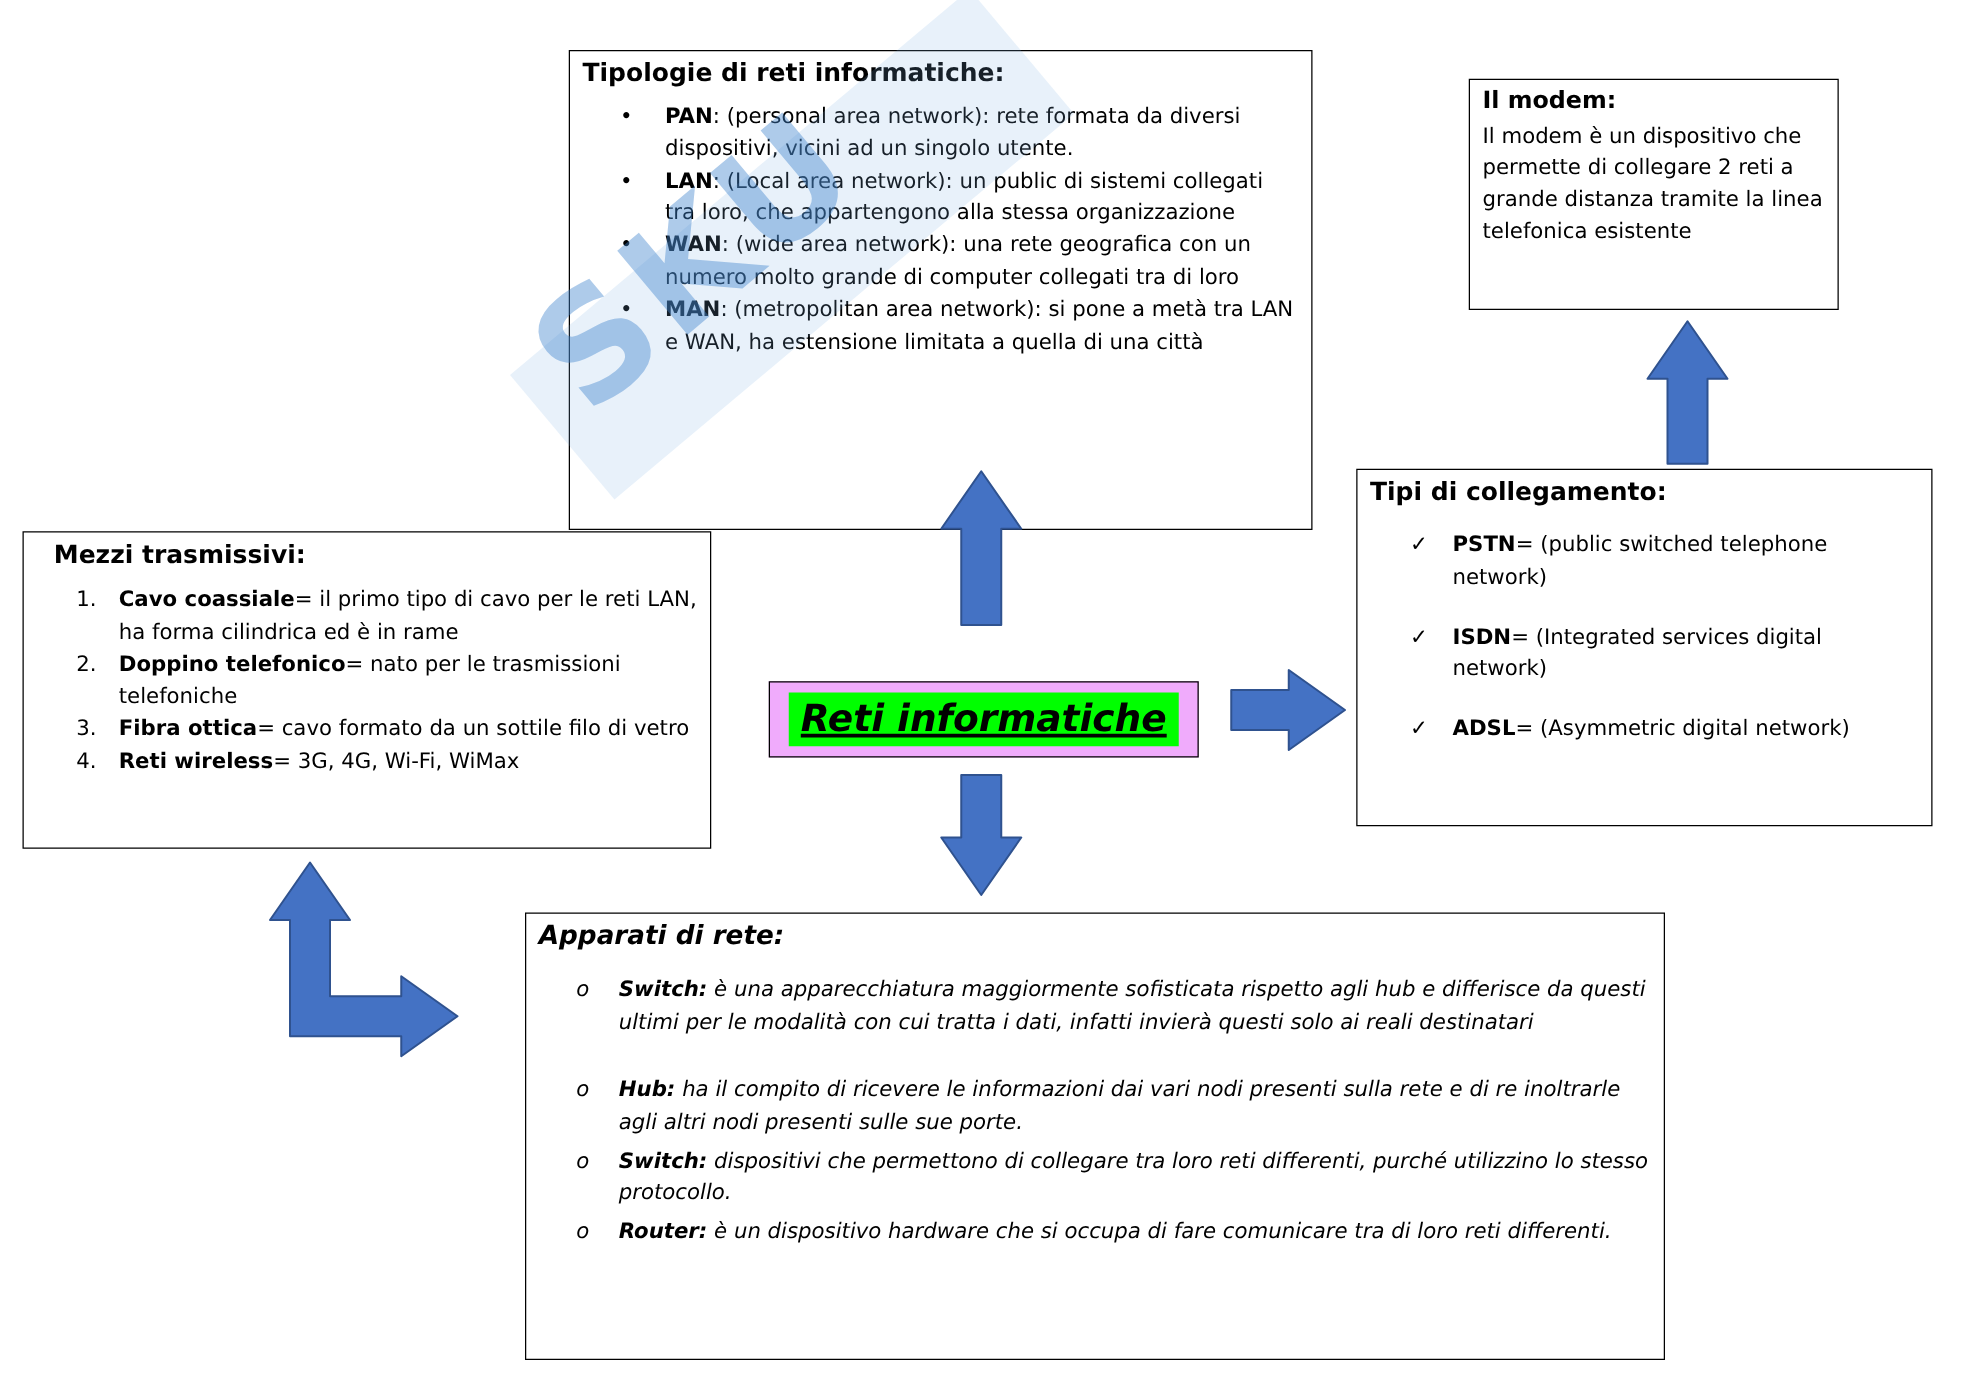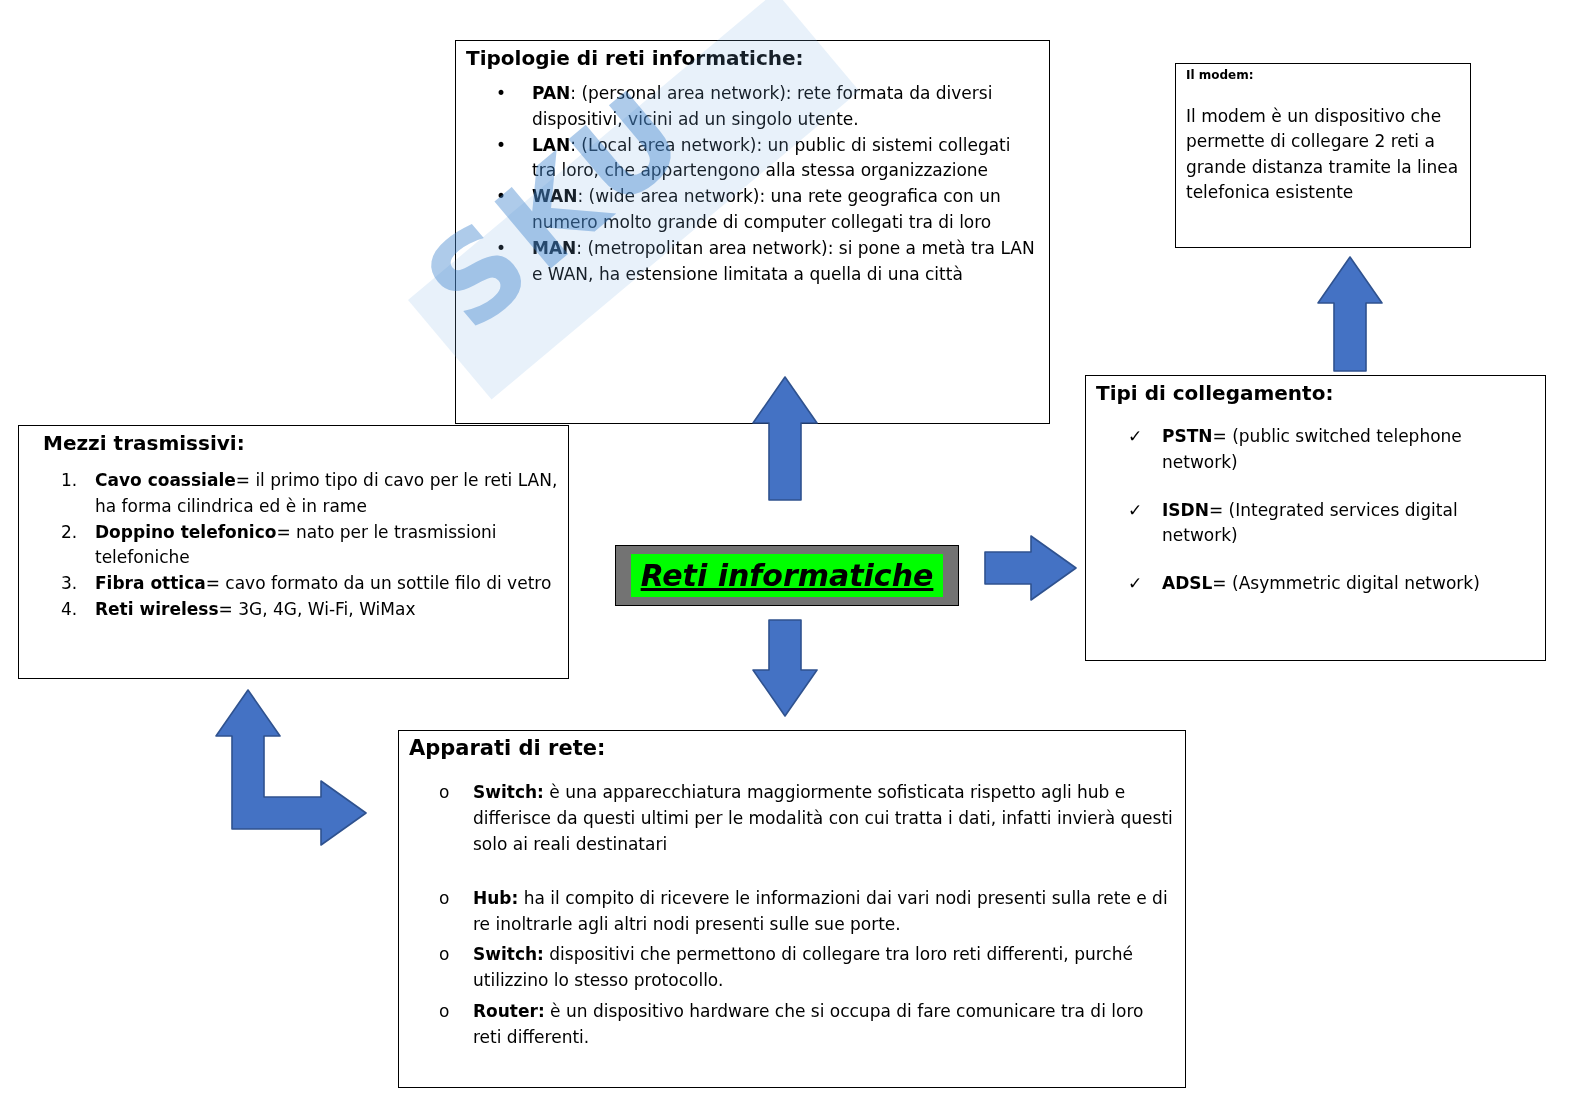--- a/index.html
+++ b/index.html
@@ -24,47 +24,47 @@
   .tx { flex:1 1 auto; }
   .tx b { font-weight:bold; }
 
   
   #box-tipologie { left:455px; top:40px; width:595px; height:384px; overflow:hidden; }
   #box-tipologie h2 { margin-bottom:10px; }
   #box-tipologie .list { padding-left:30px; }
 
   
   #box-modem { left:1175px; top:63px; width:296px; height:185px; }
-  #box-modem h2 { font-size:12px; margin-bottom:20px; }
+  #box-modem h2 { font-size:19px; margin-bottom:4px; }
 
   
   #box-collegamento { left:1085px; top:375px; width:461px; height:286px; }
   #box-collegamento h2 { margin-bottom:18px; }
   #box-collegamento .list { padding-left:32px; }
   #box-collegamento .li { margin-bottom:22px; }
   #box-collegamento .mk { flex:0 0 34px; }
 
   
   #box-mezzi { left:18px; top:425px; width:551px; height:254px;padding-left:24px; }
   #box-mezzi h2 { margin-bottom:12px; }
   #box-mezzi .list { padding-left:18px; }
   #box-mezzi .mk { flex:0 0 34px; }
 
   
-  #box-apparati { left:398px; top:730px; width:788px; height:358px; }
+  #box-apparati { left:420px; top:730px; width:912px; height:358px;font-style:italic; }
   #box-apparati h2 { font-size:21px; margin-bottom:18px; }
   #box-apparati .list { padding-left:30px; }
   #box-apparati .li { margin-bottom:5px; }
   #box-apparati .li:first-child { margin-bottom:28px; }
   #box-apparati .mk { flex:0 0 34px; }
 
   
   #center-title {
     position:absolute; left:615px; top:545px; width:344px; height:61px;
-    border:1.6px solid #000; background:#737373;
+    border:1.6px solid #000; background:#f0abfc;
     display:flex; align-items:center; justify-content:center;
   }
   #center-title .hl {
     background:var(--highlight, #00ff00);
     font-size:30px; font-weight:bold; font-style:italic;
     text-decoration:underline;
     text-decoration-thickness:2.5px;
     padding:4px 10px;
     white-space:nowrap;
   }

